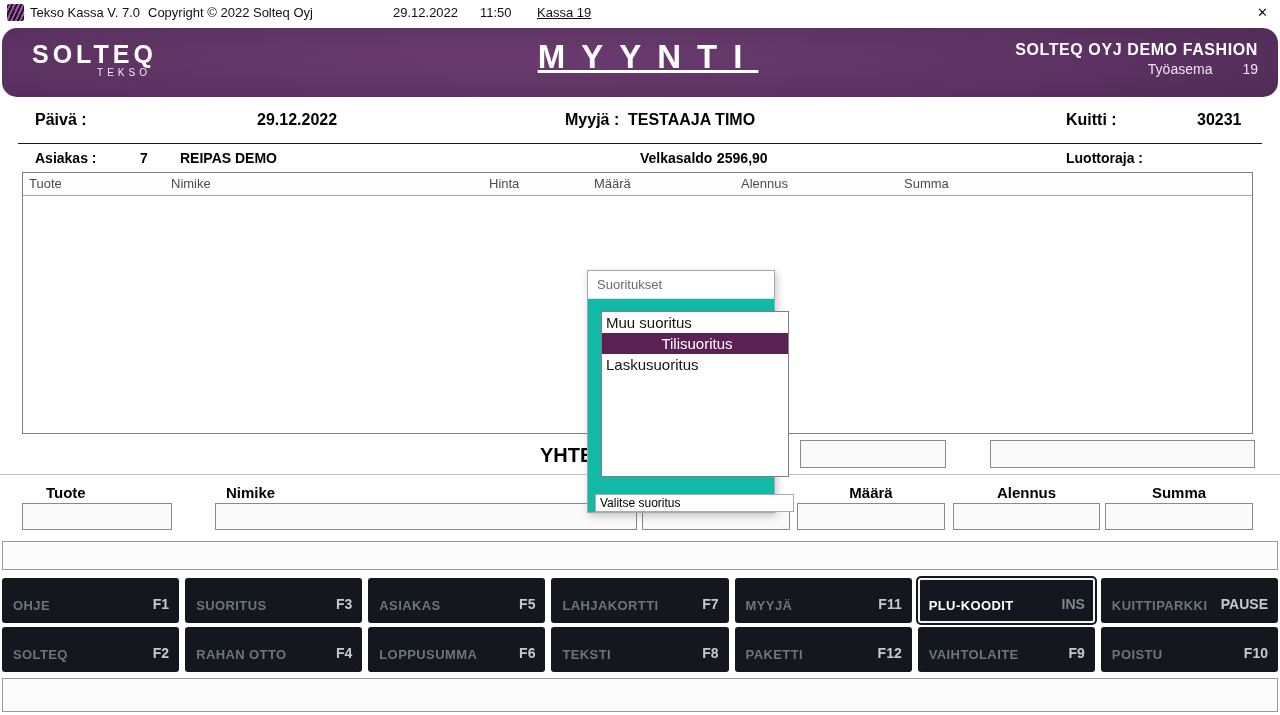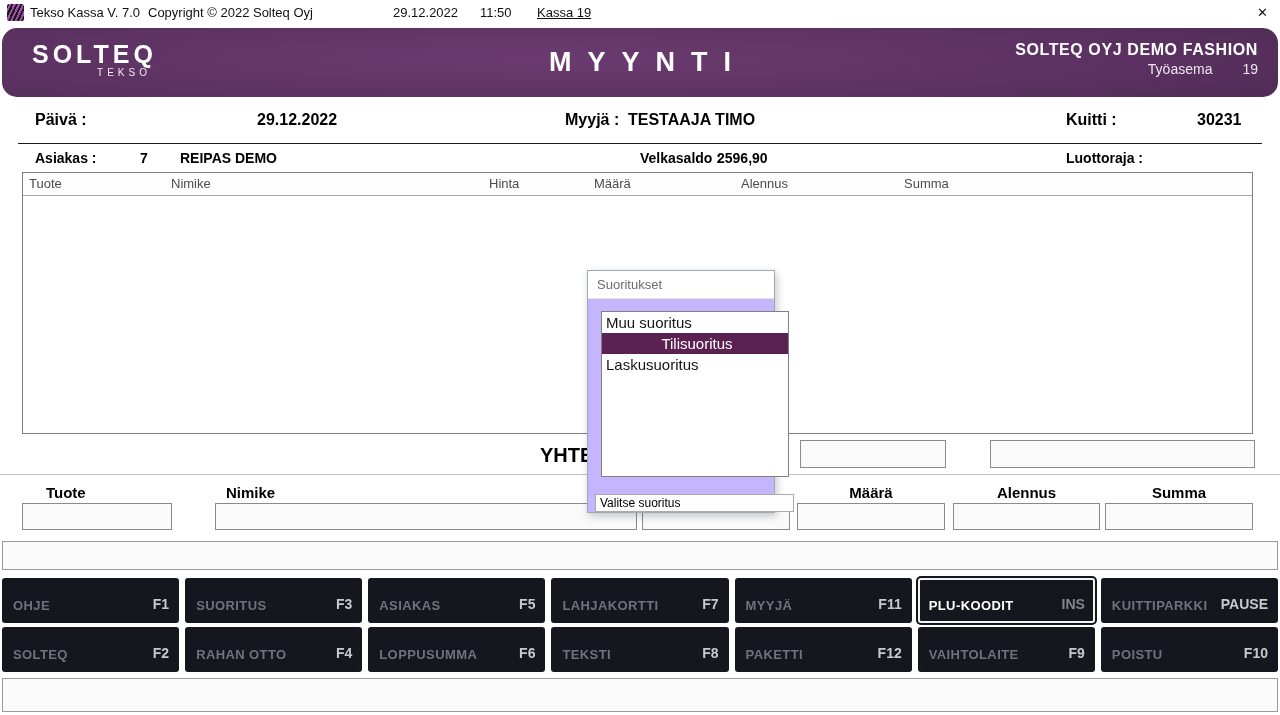--- a/index.html
+++ b/index.html
@@ -14,22 +14,22 @@
   .tb-title{left:30px;} .tb-copy{left:148px;} .tb-date{left:393px;} .tb-time{left:480px;} .tb-reg{left:537px;text-decoration:underline;}
   .tb-close{left:1257px;top:4px;font-size:15px;color:#222;cursor:pointer;}
 
   
   .header{position:absolute;left:2px;top:28px;width:1276px;height:69px;border-radius:15px;
           background:radial-gradient(120% 170% at 42% 45%, #6b3b6f 0%, #5a3160 40%, #432548 80%, #392040 100%);
           color:#fff;}
   .logo{position:absolute;left:30px;top:13px;}
   .logo-main{font-size:25px;font-weight:bold;letter-spacing:4px;line-height:26px;}
   .logo-sub{font-size:10px;letter-spacing:4px;text-align:right;padding-right:6px;color:#f2e9f2;}
-  .header-title{position:absolute;left:50%;top:19px;transform:translateX(-50%);
-                font-size:27px;font-weight:bold;letter-spacing:16px;text-indent:16px;}
+  .header-title{position:absolute;left:50%;top:10px;transform:translateX(-50%);
+                font-size:33px;font-weight:bold;letter-spacing:16px;text-indent:16px;text-decoration:underline;}
   .header-right{position:absolute;right:20px;top:13px;text-align:right;}
   .store{font-size:16px;font-weight:bold;letter-spacing:.6px;}
   .ws{font-size:14px;margin-top:2px;color:#eee4ee;}
   .ws-num{display:inline-block;margin-left:30px;}
 
   
   .lbl{position:absolute;font-weight:bold;white-space:nowrap;}
   .r1{top:111px;font-size:16px;}
   .r2{top:150px;font-size:14px;}
   .hr1{position:absolute;left:18px;top:143px;width:1244px;height:0;border-top:1.5px solid #1a1a1a;}
@@ -72,21 +72,21 @@
   .fnbtn{position:relative;flex:1 1 0;background:#14171e;border-radius:3px;cursor:pointer;
          border:2px solid #14171e;box-sizing:border-box;}
   .fnbtn .fl{position:absolute;left:9px;bottom:8px;font-size:13px;font-weight:bold;
              letter-spacing:.4px;color:#6f737b;white-space:nowrap;}
   .fnbtn .fk{position:absolute;right:8px;top:16px;font-size:14px;font-weight:bold;color:#c6c9ce;}
   .fnbtn.active{border:2px solid #f4f4f4;box-shadow:0 0 0 2px #14171e;}
   .fnbtn.active .fl{color:#ffffff;}
   .fnbtn.active .fk{color:#83878e;}
 
   
-  .dialog{position:absolute;left:587px;top:270px;width:188px;height:243px;background:#c4b5fd;
+  .dialog{position:absolute;left:587px;top:270px;width:188px;height:243px;background:#14b8a6;
           border:1px solid #9fa9b2;box-shadow:2px 3px 8px rgba(0,0,0,.22);box-sizing:border-box;z-index:50;}
   .dlg-title{height:27px;background:#fff;border-bottom:1px solid #e3e3e3;font-size:13px;color:#6b6b6b;
              line-height:27px;padding-left:9px;}
   .listbox{position:absolute;left:13px;top:40px;width:188px;height:166px;background:#fff;
            border:1px solid #808080;box-sizing:border-box;overflow:hidden;}
   .li{height:21px;line-height:21px;font-size:15px;padding-left:4px;color:#141414;cursor:pointer;white-space:nowrap;}
   .li.selected{background:#5c2153;color:#ffffff;text-align:center;}
   .dlg-status{position:absolute;left:7px;top:223px;width:193px;height:16px;background:#fdfdfd;
               border:1px solid #ababab;font-size:12px;line-height:16px;padding-left:4px;box-sizing:content-box;}
 </style>

